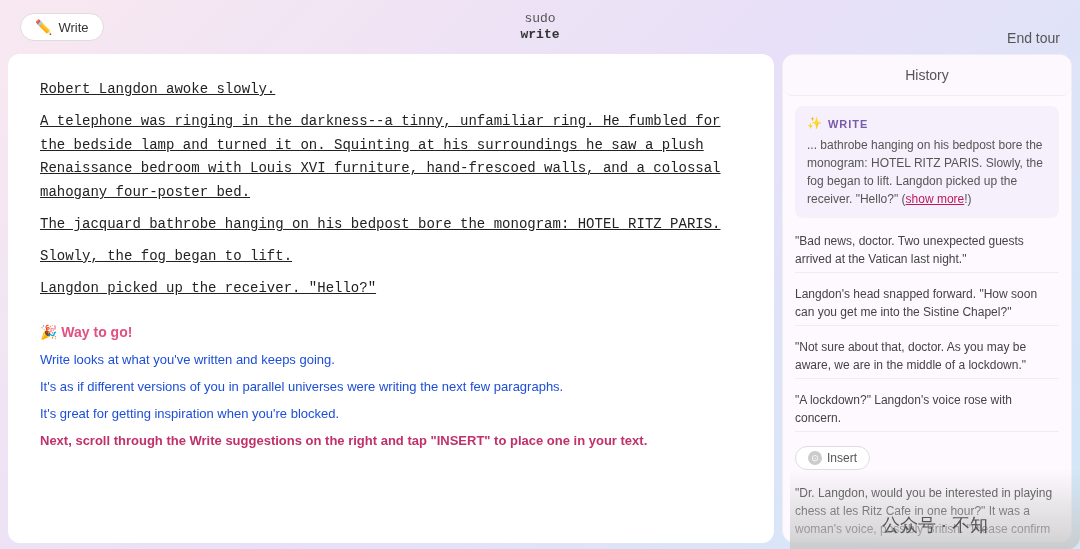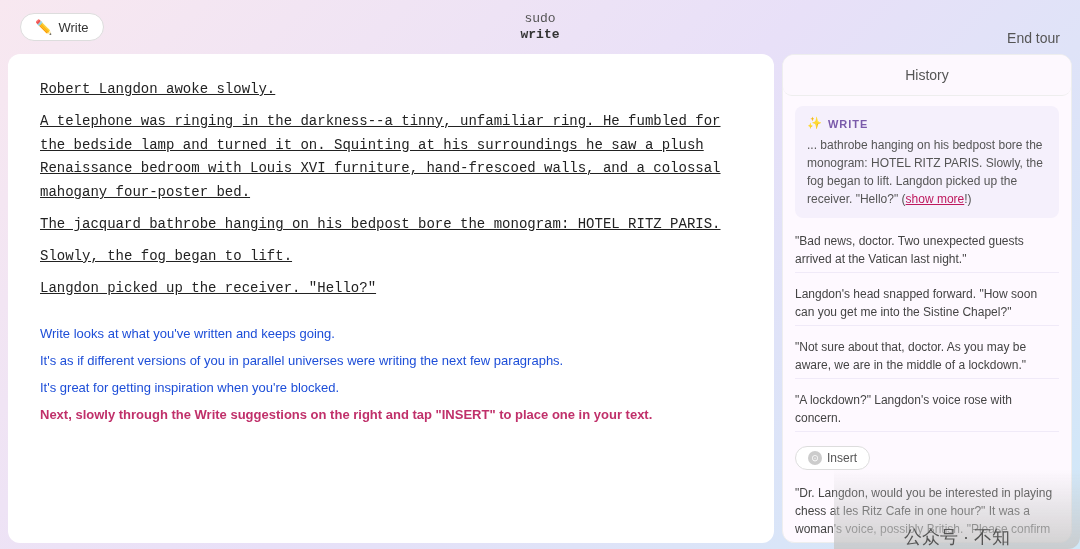--- a/index.html
+++ b/index.html
@@ -214,26 +214,27 @@
       justify-content: center;
       font-size: 9px;
       color: white;
     }
 
     
     .watermark-overlay {
       position: absolute;
       bottom: 0;
       right: 0;
-      width: 246px;
+      width: 290px;
       height: 80px;
       background: linear-gradient(to bottom, rgba(255,255,255,0) 0%, rgba(200,200,200,0.85) 100%);
       display: flex;
       align-items: flex-end;
       justify-content: center;
+      padding-bottom: 12px;
       pointer-events: none;
       border-radius: 0 0 12px 0;
       margin-left: 29px;
     }
     .watermark-text {
       font-family: sans-serif;
       font-size: 18px;
       color: #555;
       font-weight: 500;
     }
@@ -260,24 +261,25 @@
   <div class="left-panel">
     <div class="story-text">
       <p>Robert Langdon awoke slowly.</p>
       <p>A telephone was ringing in the darkness--a tinny, unfamiliar ring. He fumbled for the bedside lamp and turned it on. Squinting at his surroundings he saw a plush Renaissance bedroom with Louis XVI furniture, hand-frescoed walls, and a colossal mahogany four-poster bed.</p>
       <p>The jacquard bathrobe hanging on his bedpost bore the monogram: HOTEL RITZ PARIS.</p>
       <p>Slowly, the fog began to lift.</p>
       <p class="gap">Langdon picked up the receiver. "Hello?"</p>
     </div>
 
     <div class="tutorial-section">
+      <div class="tutorial-title">🎉 Way to go!</div>
       <p class="tutorial-text">Write looks at what you've written and keeps going.</p>
       <p class="tutorial-text">It's as if different versions of you in parallel universes were writing the next few paragraphs.</p>
       <p class="tutorial-text">It's great for getting inspiration when you're blocked.</p>
-      <p class="tutorial-text bold-pink">Next, slowly through the Write suggestions on the right and tap "INSERT" to place one in your text.</p>
+      <p class="tutorial-text bold-pink">Next, scroll through the Write suggestions on the right and tap "INSERT" to place one in your text.</p>
     </div>
   </div>
 
   <div class="right-panel">
     <div class="history-header">
       <span>History</span>
     </div>
 
     <div class="history-content">
 

